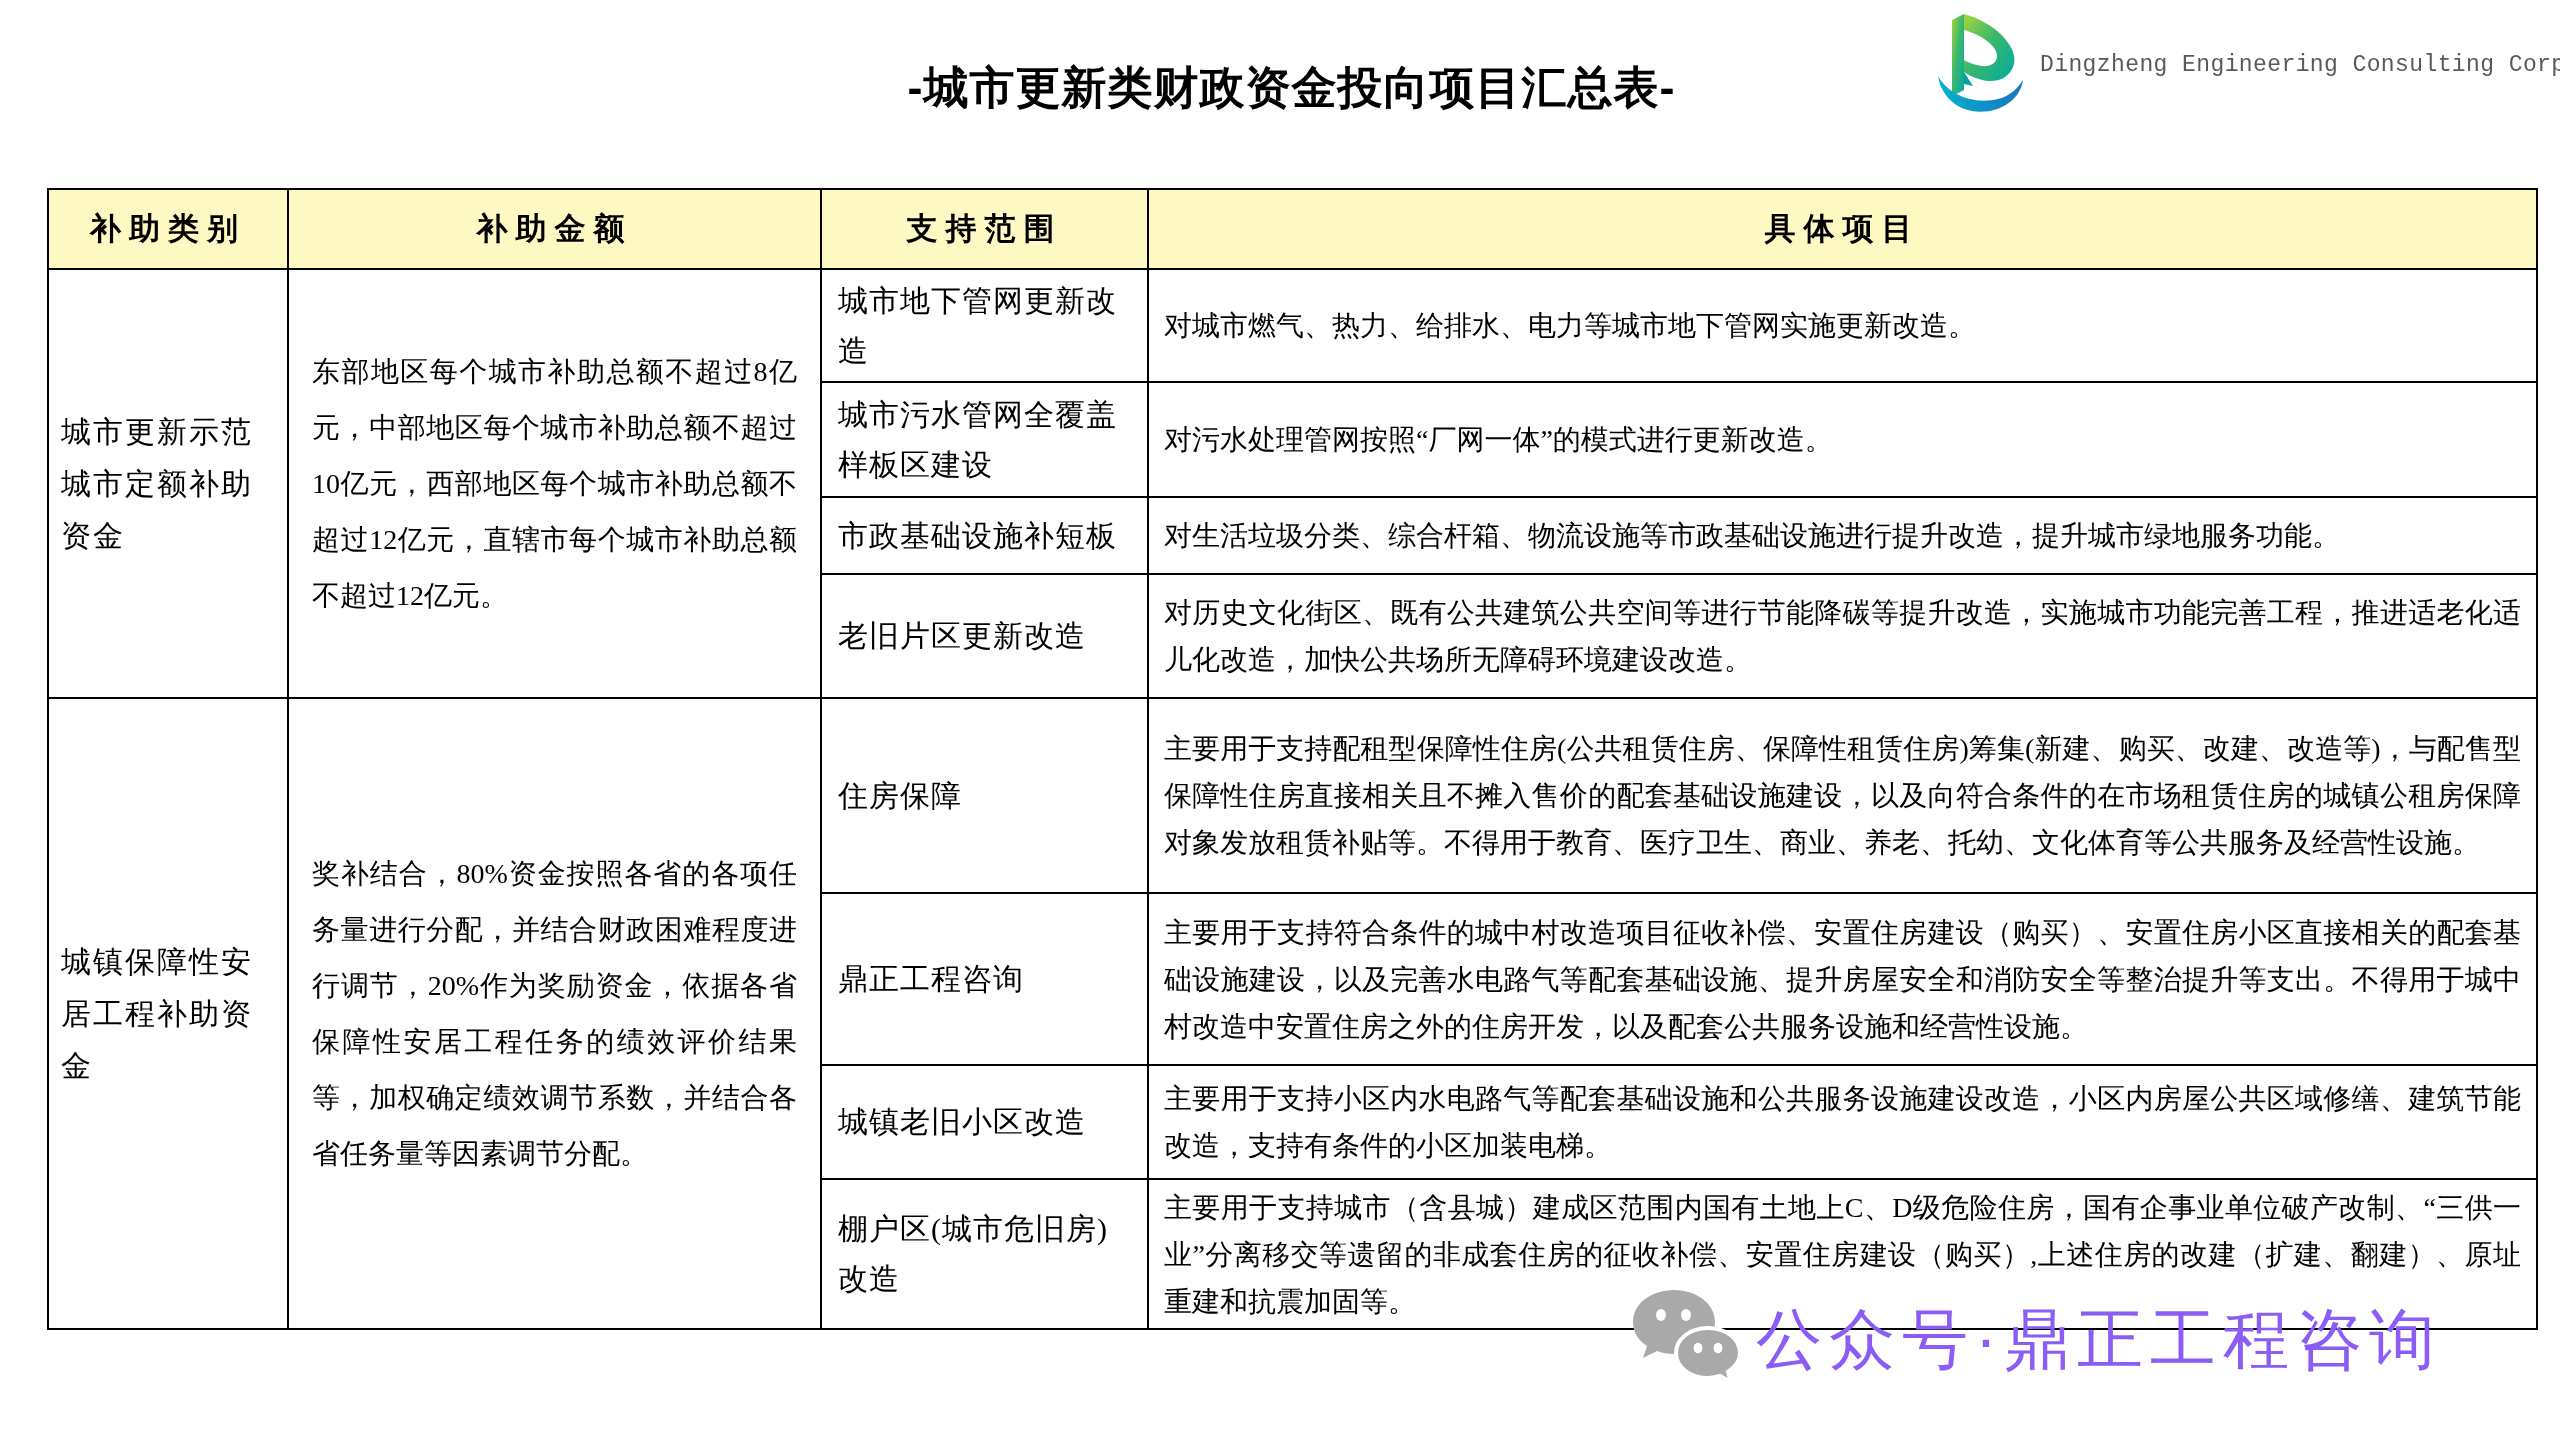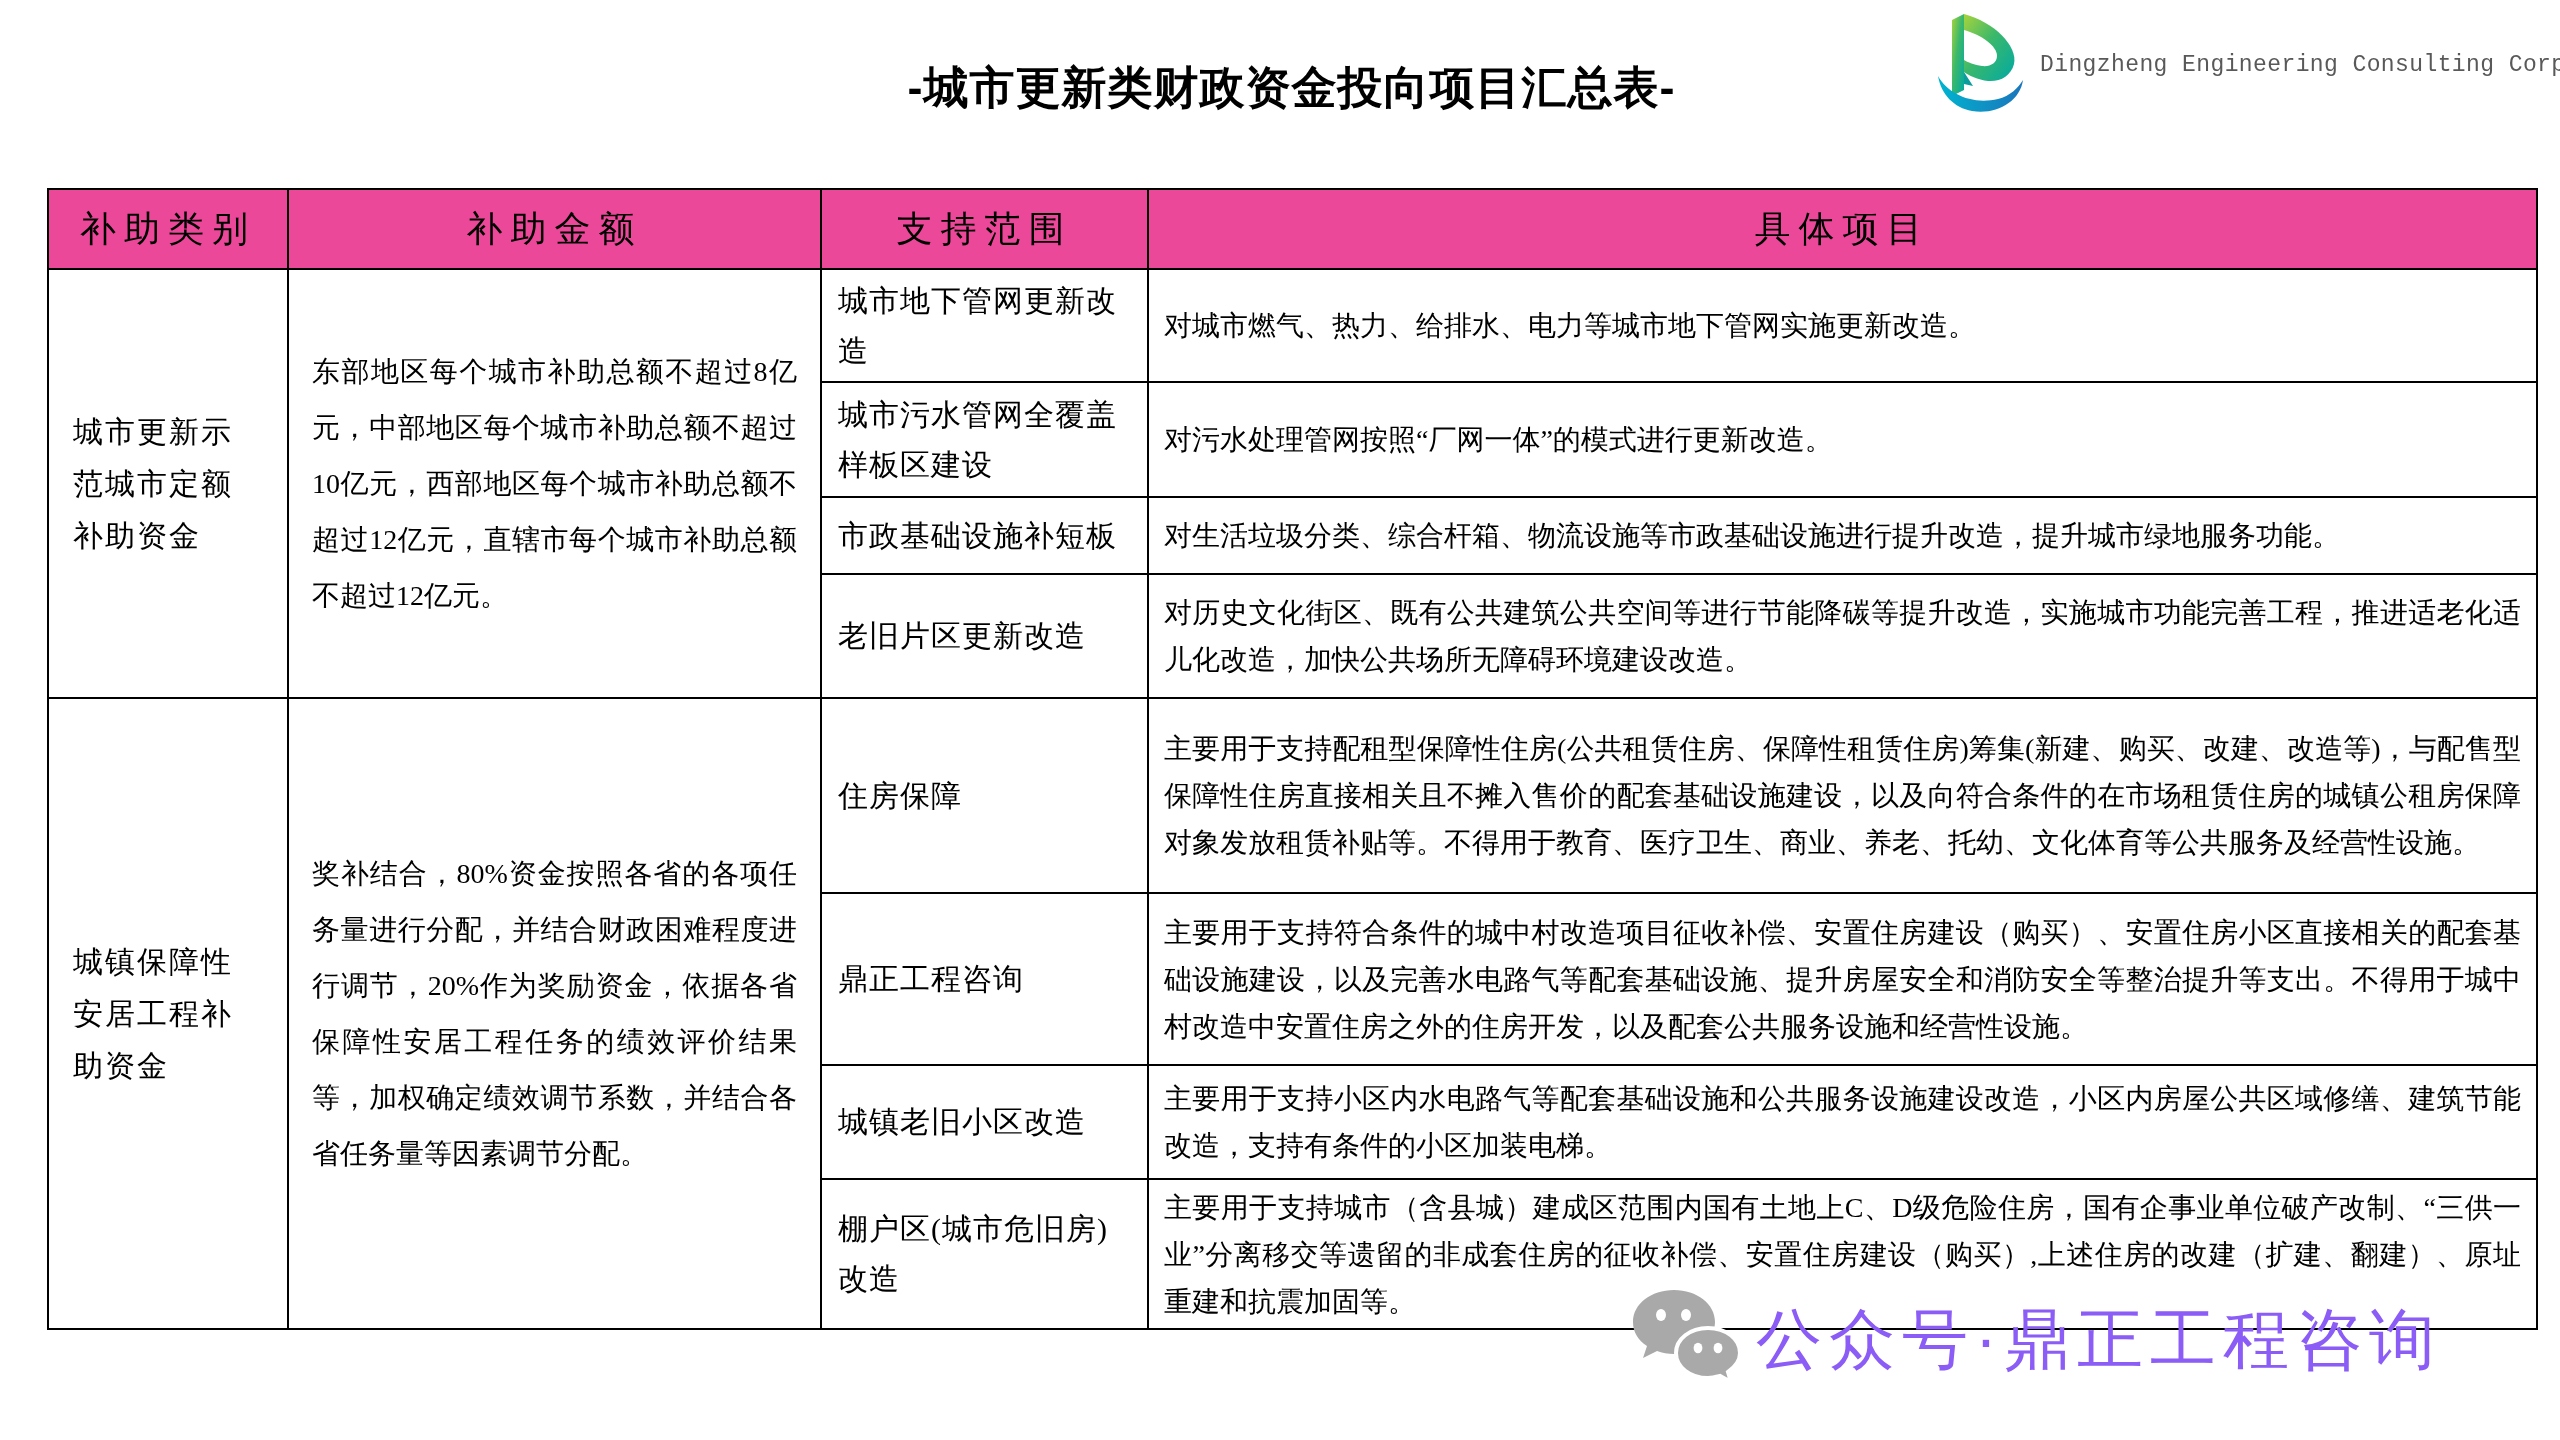--- a/index.html
+++ b/index.html
@@ -32,27 +32,27 @@
   }
 
   
   table.main {
     position:absolute; left:47px; top:188px; width:2489px;
     border-collapse:collapse; table-layout:fixed;
     background:#fff;
   }
   .main th, .main td { border:2px solid #000; vertical-align:middle; word-break:break-all; }
   .main th {
-    background:#ec4899; font-size:36px; font-weight:normal;
+    background:#fef9c3; font-size:31px; font-weight:bold;
     height:78px; text-align:center; letter-spacing:8px; padding:0;
   }
   .rh1 { height:113px; } .rh2 { height:115px; } .rh3 { height:77px; }  .rh4 { height:124px; }
   .rh5 { height:195px; } .rh6 { height:172px; } .rh7 { height:114px; } .rh8 { height:150px; }
 
-  td.cat   { padding:0 24px; font-size:30px; line-height:52px; letter-spacing:2px; text-align:left;margin-left:39px; }
+  td.cat   { padding:0 12px; font-size:30px; line-height:52px; letter-spacing:2px; text-align:left;margin-left:39px; }
   td.amt   { padding:0 23px; font-size:28px; line-height:56px; text-align:justify; }
   td.scope { padding:0 16px; font-size:30px; line-height:50px; letter-spacing:1px; text-align:left; }
   td.detail{ padding:0 15px; font-size:28px; line-height:47px; text-align:justify; }
 
   
   .watermark {
     position:absolute; left:1630px; top:1288px; z-index:5;
     display:flex; align-items:center;
   }
   .wm-icon { width:110px; height:104px; flex:0 0 auto; }

